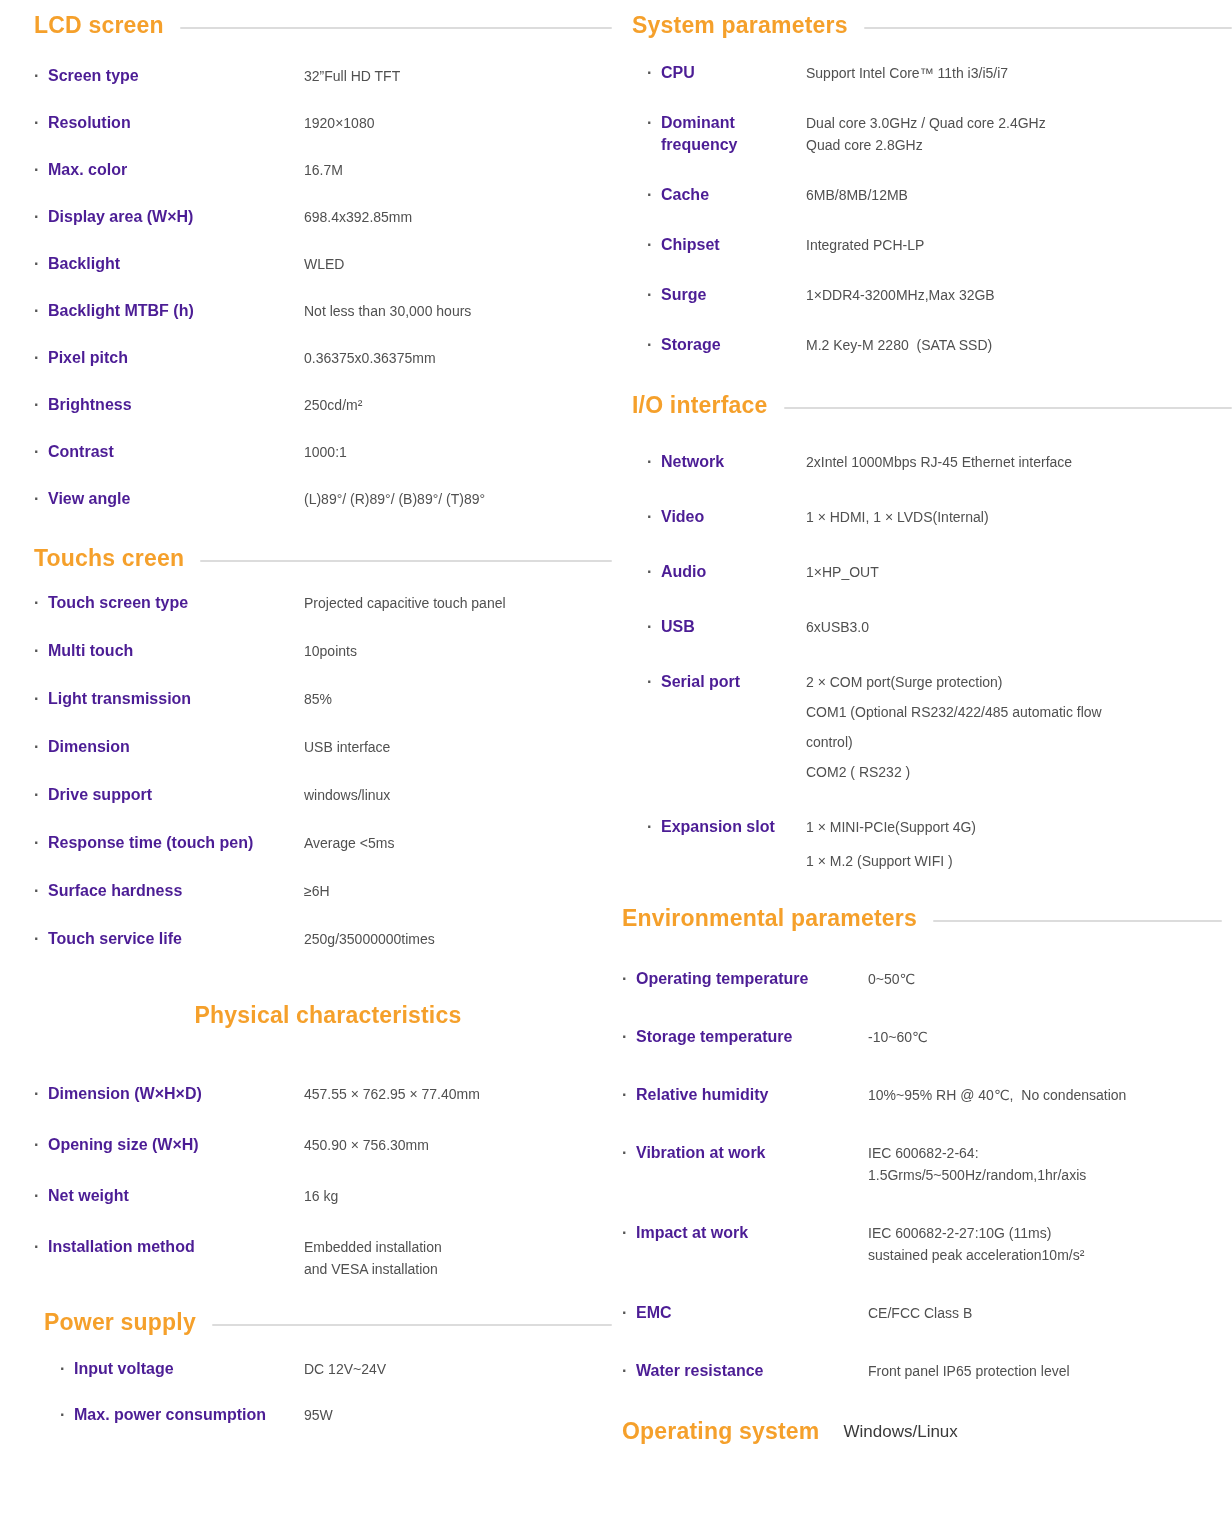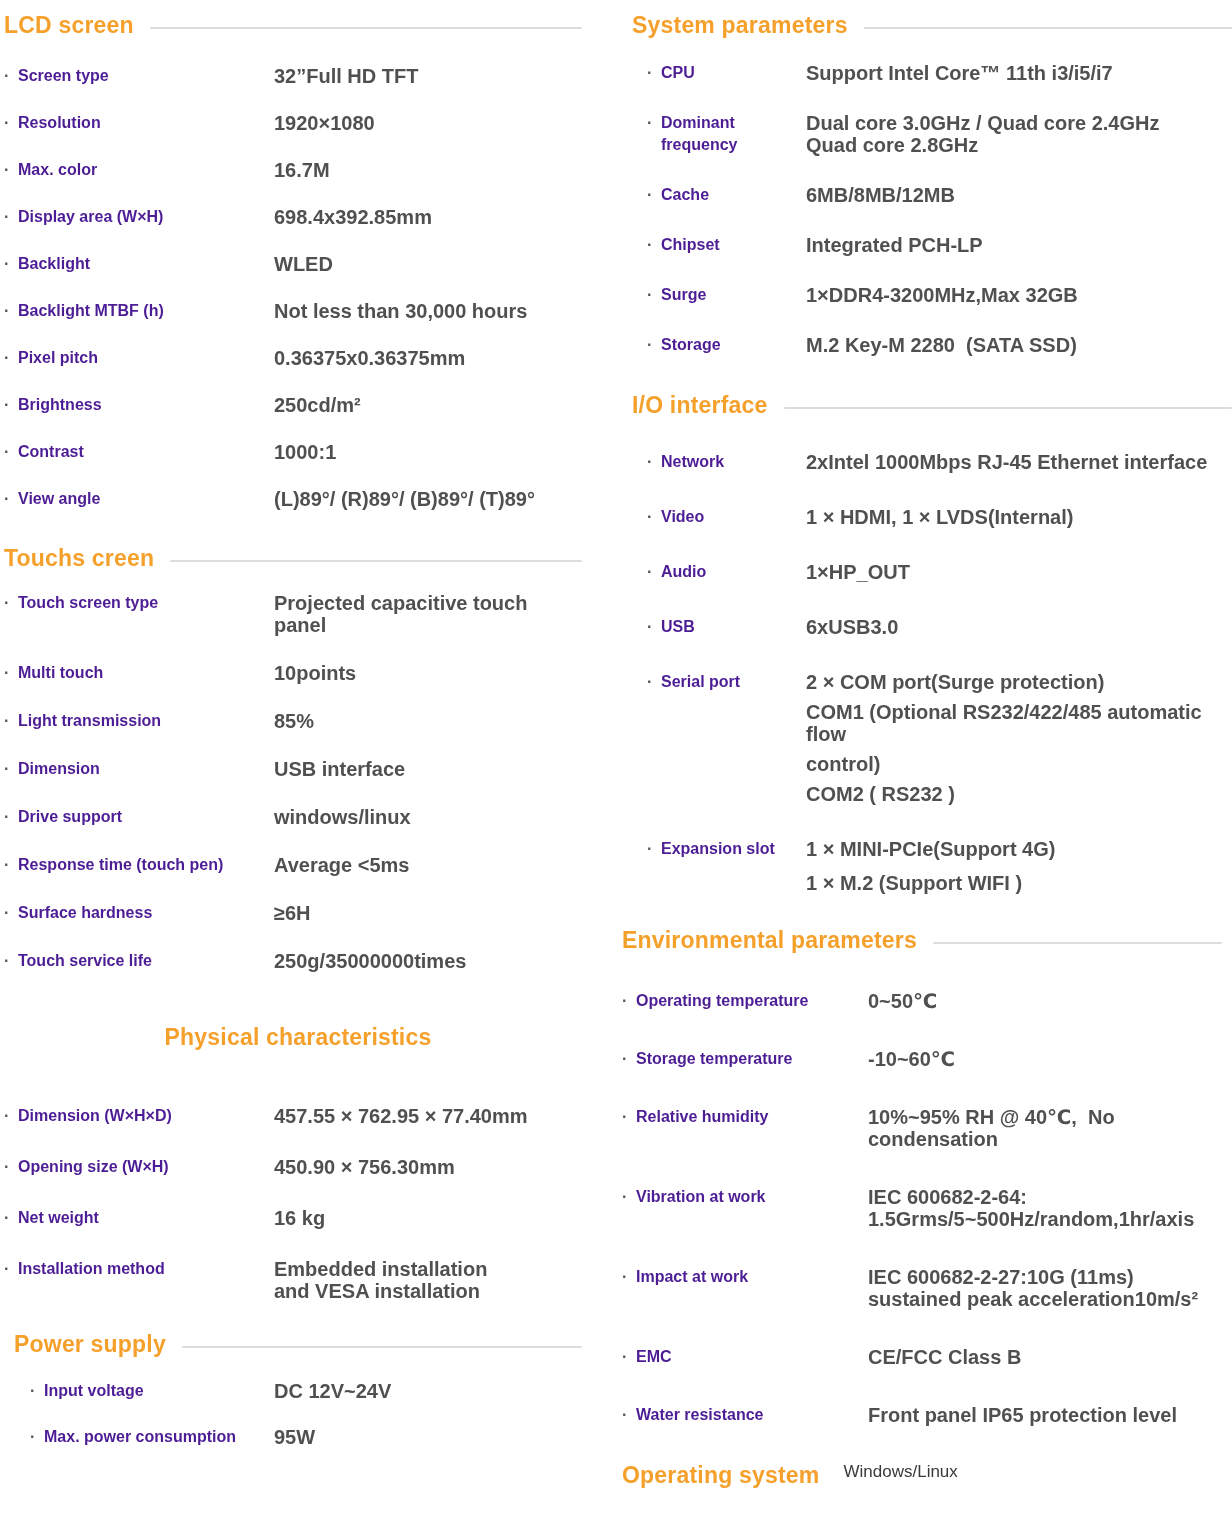--- a/index.html
+++ b/index.html
@@ -1,30 +1,30 @@
 <!DOCTYPE html>
 <html><head>
 <meta charset="utf-8">
 <style>
   * { margin:0; padding:0; box-sizing:border-box; }
   html,body { width:1232px; height:1518px; background:#ffffff; overflow:hidden;
               font-family:"Liberation Sans","DejaVu Sans",sans-serif; }
   .col { position:absolute; top:12px; }
-  .col-left  { left:4px;  width:578px; }
+  .col-left  { left:34px;  width:578px; }
   .col-right { left:632px; width:600px; }
 
   .sec { width:100%; }
   .sec-header { display:flex; align-items:center; gap:16px; }
   .sec-title { font-size:23px; font-weight:700; color:#F5A02B; white-space:nowrap; letter-spacing:0.2px; }
   .sec-rule { flex:1; height:2px; background:#DCDCDC; margin-top:4px; border-radius:1px; }
 
   .row { display:flex; align-items:flex-start; line-height:22px; }
   .bullet { width:14px; color:#555; font-size:16px; font-weight:700; flex:0 0 14px; }
   .label { font-size:16px; font-weight:700; color:#4c1d95; }
-  .value { flex:1; font-size:20px; color:#505050;font-weight:bold; }
+  .value { flex:1; font-size:14px; color:#505050; }
   .vline { display:block; }
 
   
   .col-left .label { width:256px; flex:0 0 256px; }
 
   .s-lcd .sec-header { margin-bottom:26px; }
   .s-lcd .row { margin-bottom:25px; }
   .s-lcd { margin-bottom:35px; }
 
   .s-touch .sec-header { margin-bottom:20px; }
@@ -53,21 +53,21 @@
   .s-io .row { margin-bottom:33px; }
   .s-io { margin-bottom:10px; }
   .gap8  .vline + .vline { margin-top:8px; }
   .gap12 .vline + .vline { margin-top:12px; }
 
   .s-env { margin-left:-10px; margin-bottom:6px; }
   .s-env .sec-header { margin-bottom:36px; }
   .s-env .row { margin-bottom:36px; }
   .s-env .label { width:232px; flex:0 0 232px; }
 
-  .s-os { margin-left:-10px; display:flex; align-items:flex-start; gap:24px; }
+  .s-os { margin-left:-10px; display:flex; align-items:center; gap:24px; }
   .s-os .os-value { font-size:17px; color:#3A3A3A; }
 </style>
 </head>
 <body>
 
 <div class="col col-left">
 
   <section class="sec s-lcd">
     <div class="sec-header">
       <span class="sec-title">LCD screen</span>

